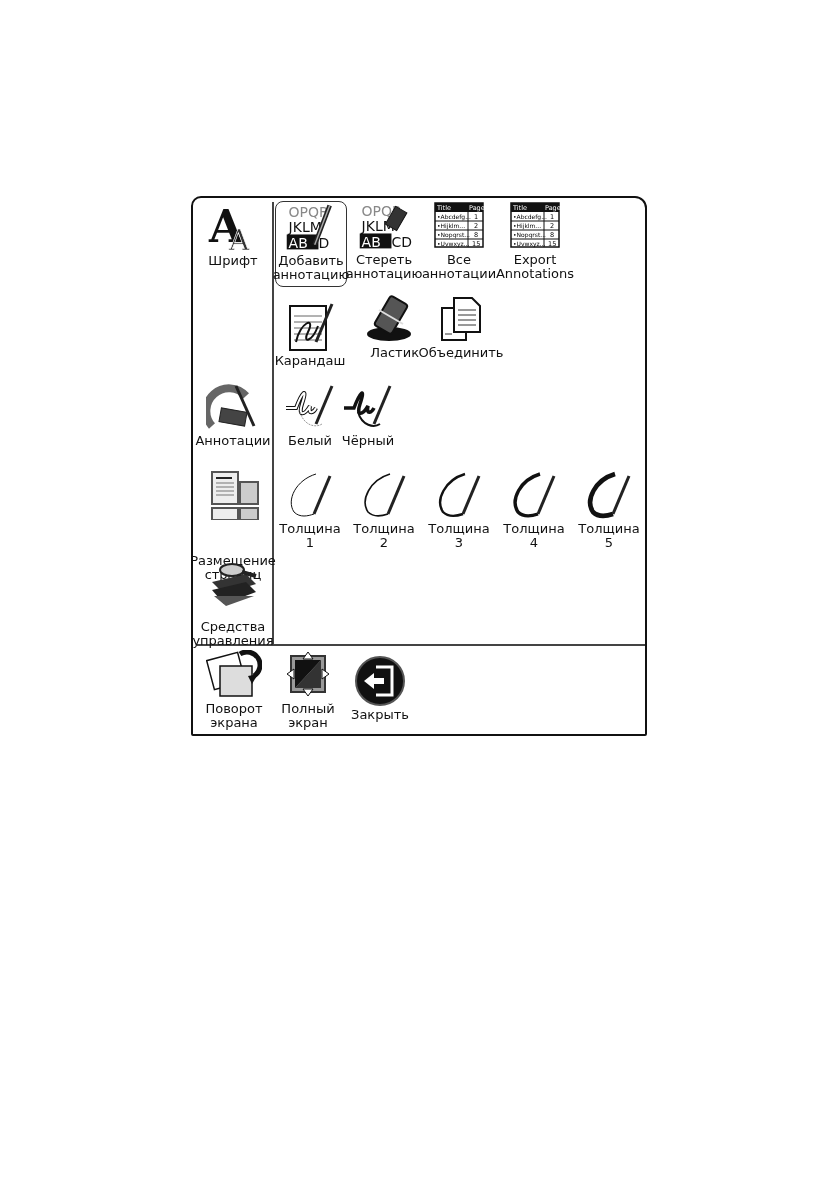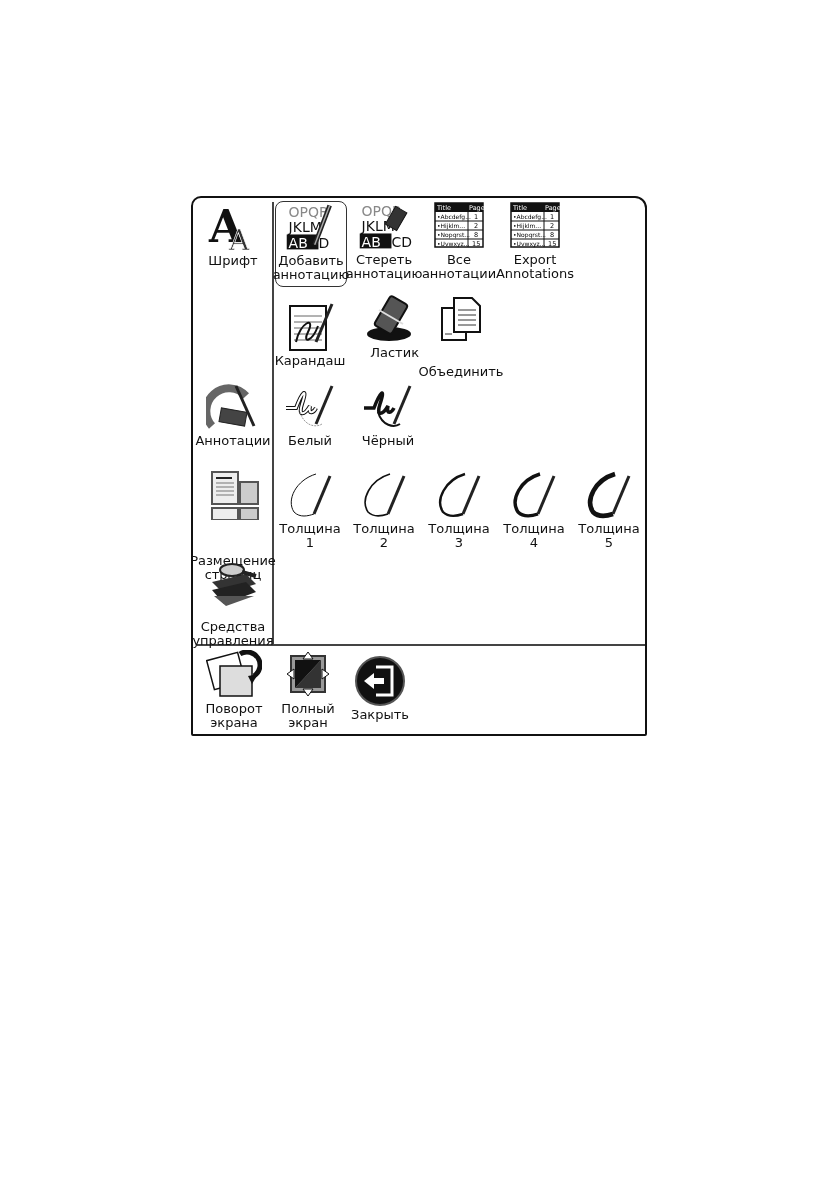--- a/index.html
+++ b/index.html
@@ -177,21 +177,21 @@
     <div class="ico">
       <svg width="56" height="50" viewBox="0 0 56 50">
         <ellipse cx="26" cy="40" rx="22" ry="7" fill="#111"></ellipse>
         <rect x="18" y="4" width="20" height="34" rx="3" fill="#555" stroke="#111" stroke-width="2" transform="rotate(30 28 21)"></rect>
         <line x1="16" y1="16" x2="40" y2="30" stroke="#ddd" stroke-width="2"></line>
       </svg>
     </div>
     <div class="lbl">Ластик</div>
   </div>
 
-  <div class="item" style="left:228px;top:96px;width:80px;gap:19px;">
+  <div class="item" style="left:228px;top:96px;width:80px;">
     <div class="ico">
       <svg width="50" height="50" viewBox="0 0 50 50">
         <path d="M6,14 H24 L30,20 V46 H6 Z" fill="#fff" stroke="#111" stroke-width="2"></path>
         <path d="M18,4 H36 L44,12 V38 H18 Z" fill="#fff" stroke="#111" stroke-width="2"></path>
         <line x1="22" y1="16" x2="40" y2="16" stroke="#333"></line>
           <line x1="22" y1="21" x2="40" y2="21" stroke="#333"></line>
         <line x1="22" y1="26" x2="40" y2="26" stroke="#333"></line>
           <line x1="22" y1="31" x2="40" y2="31" stroke="#333"></line>
         <line x1="9" y1="40" x2="16" y2="40" stroke="#333"></line>
       </svg>
@@ -204,21 +204,21 @@
       <svg width="56" height="50" viewBox="0 0 56 50">
         <path d="M4,26 H14 C20,10 26,4 20,22 C16,34 22,34 28,24 C26,34 32,30 34,26" fill="none" stroke="#111" stroke-width="4"></path>
         <path d="M4,26 H14 C20,10 26,4 20,22 C16,34 22,34 28,24 C26,34 32,30 34,26" fill="none" stroke="#fff" stroke-width="2"></path>
         <path d="M18,30 C22,44 34,46 40,42" fill="none" stroke="#999" stroke-width="1" stroke-dasharray="2 1"></path>
         <line x1="50" y1="4" x2="34" y2="42" stroke="#222" stroke-width="3"></line>
       </svg>
     </div>
     <div class="lbl">Белый</div>
   </div>
 
-  <div class="item" style="left:160px;top:184px;width:70px;">
+  <div class="item" style="left:140px;top:184px;width:70px;">
     <div class="ico">
       <svg width="56" height="50" viewBox="0 0 56 50">
         <path d="M4,26 H14 C20,10 26,4 20,22 C16,34 22,34 28,24 C26,34 32,30 34,26" fill="none" stroke="#111" stroke-width="3.5"></path>
         <path d="M18,30 C22,44 34,46 40,42" fill="none" stroke="#111" stroke-width="2"></path>
         <line x1="50" y1="4" x2="34" y2="42" stroke="#222" stroke-width="3"></line>
       </svg>
     </div>
     <div class="lbl">Чёрный</div>
   </div>
 

